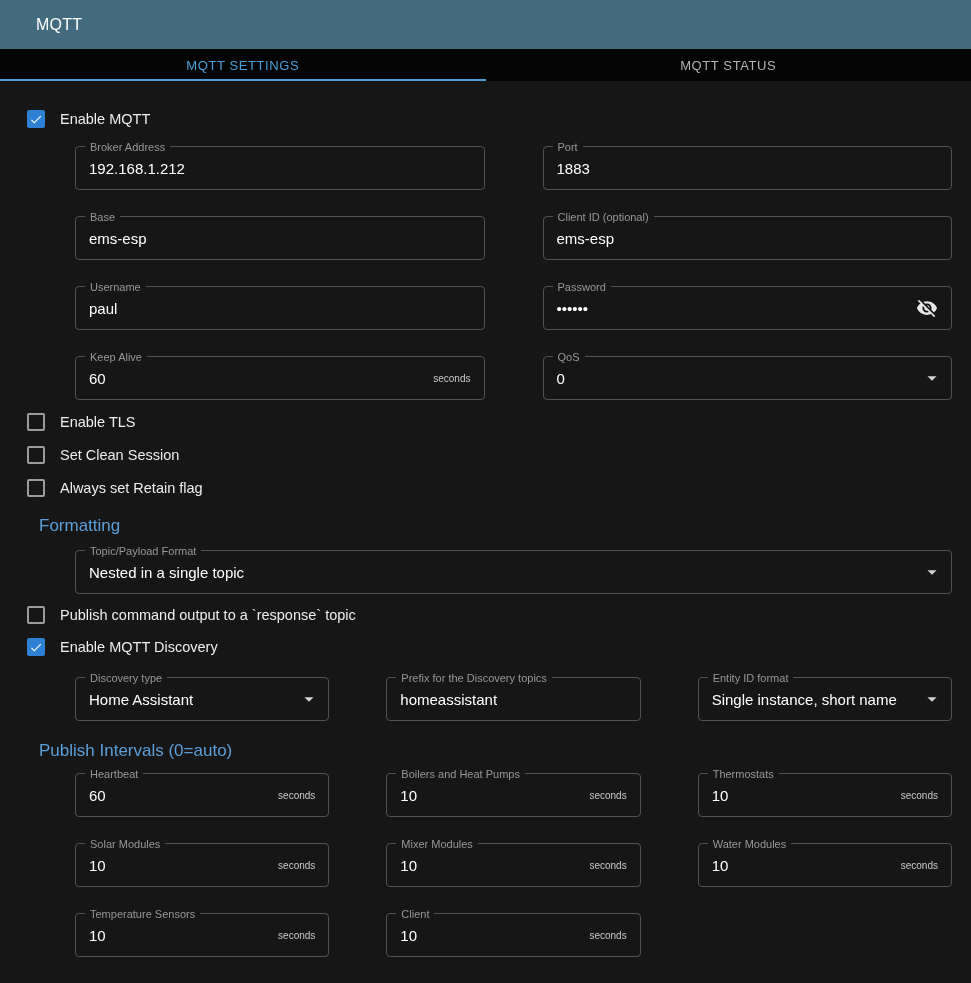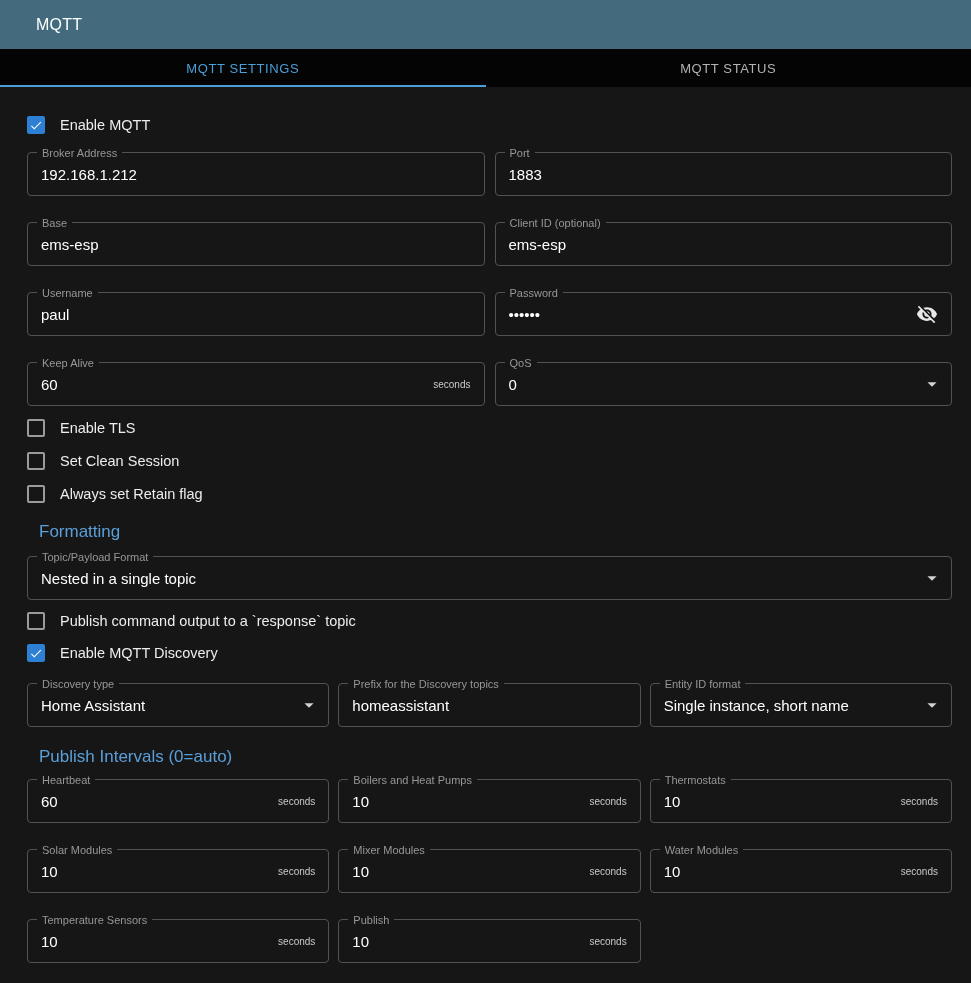--- a/index.html
+++ b/index.html
@@ -8,21 +8,21 @@
     width:971px; height:983px; overflow:hidden;
     background:var(--content-bg,#161616);
     font-family:"Liberation Sans","DejaVu Sans",sans-serif;
     color:#fff;
   }
   .appbar {
     height:49px; background:var(--header-bg,#446b7d);
     display:flex; align-items:center; padding:0 36px;
   }
   .appbar h1 { margin:0; font-size:16px; font-weight:500; letter-spacing:.2px; color:#fff; }
-  .tabs { height:38px; background:var(--tabbar-bg,#040404); display:flex; }
+  .tabs { height:32px; background:var(--tabbar-bg,#040404); display:flex; }
   .tab {
     flex:1; display:flex; align-items:center; justify-content:center;
     font-size:13px; font-weight:500; letter-spacing:.6px;
     color:var(--tab-inactive,#b3b3b3); text-transform:uppercase;
     position:relative; cursor:pointer;
   }
   .tab.active { color:var(--tab-active,#4b9fd9); }
   .tab.active::after {
     content:""; position:absolute; left:0; right:0; bottom:0; height:2px;
     background:var(--tab-active,#4b9fd9);
@@ -43,20 +43,21 @@
   .cb-label { font-size:14.5px; color:#ededed; }
 
   .grid2 { display:grid; grid-template-columns:1fr 1fr; column-gap:10px; }
   .grid3 { display:grid; grid-template-columns:1fr 1fr 1fr; column-gap:9px; row-gap:26px; }
 
   .field {
     position:relative; height:44px;
     border:1px solid var(--field-border,#525252); border-radius:4px;
     display:flex; align-items:center; padding:1px 13px; cursor:text;
     background:transparent;
+    margin-left:48px;
   }
   .field.select { cursor:pointer; }
   .field-label {
     position:absolute; top:-7px; left:9px;
     background:var(--content-bg,#161616); padding:0 5px;
     font-size:11px; line-height:14px; color:var(--label-color,#979797);
     white-space:nowrap;
   }
   .field-value { font-size:15px; color:#fff; white-space:nowrap; }
   .suffix { margin-left:auto; font-size:10px; color:var(--suffix-color,#c9c9c9); }
@@ -242,19 +243,19 @@
       <span class="field-label">Water Modules</span>
       <span class="field-value">10</span>
       <span class="suffix">seconds</span>
     </div>
     <div class="field">
       <span class="field-label">Temperature Sensors</span>
       <span class="field-value">10</span>
       <span class="suffix">seconds</span>
     </div>
     <div class="field">
-      <span class="field-label">Publish</span>
+      <span class="field-label">Client</span>
       <span class="field-value">10</span>
       <span class="suffix">seconds</span>
     </div>
   </div>
 
 </main>
 
 </body></html>

